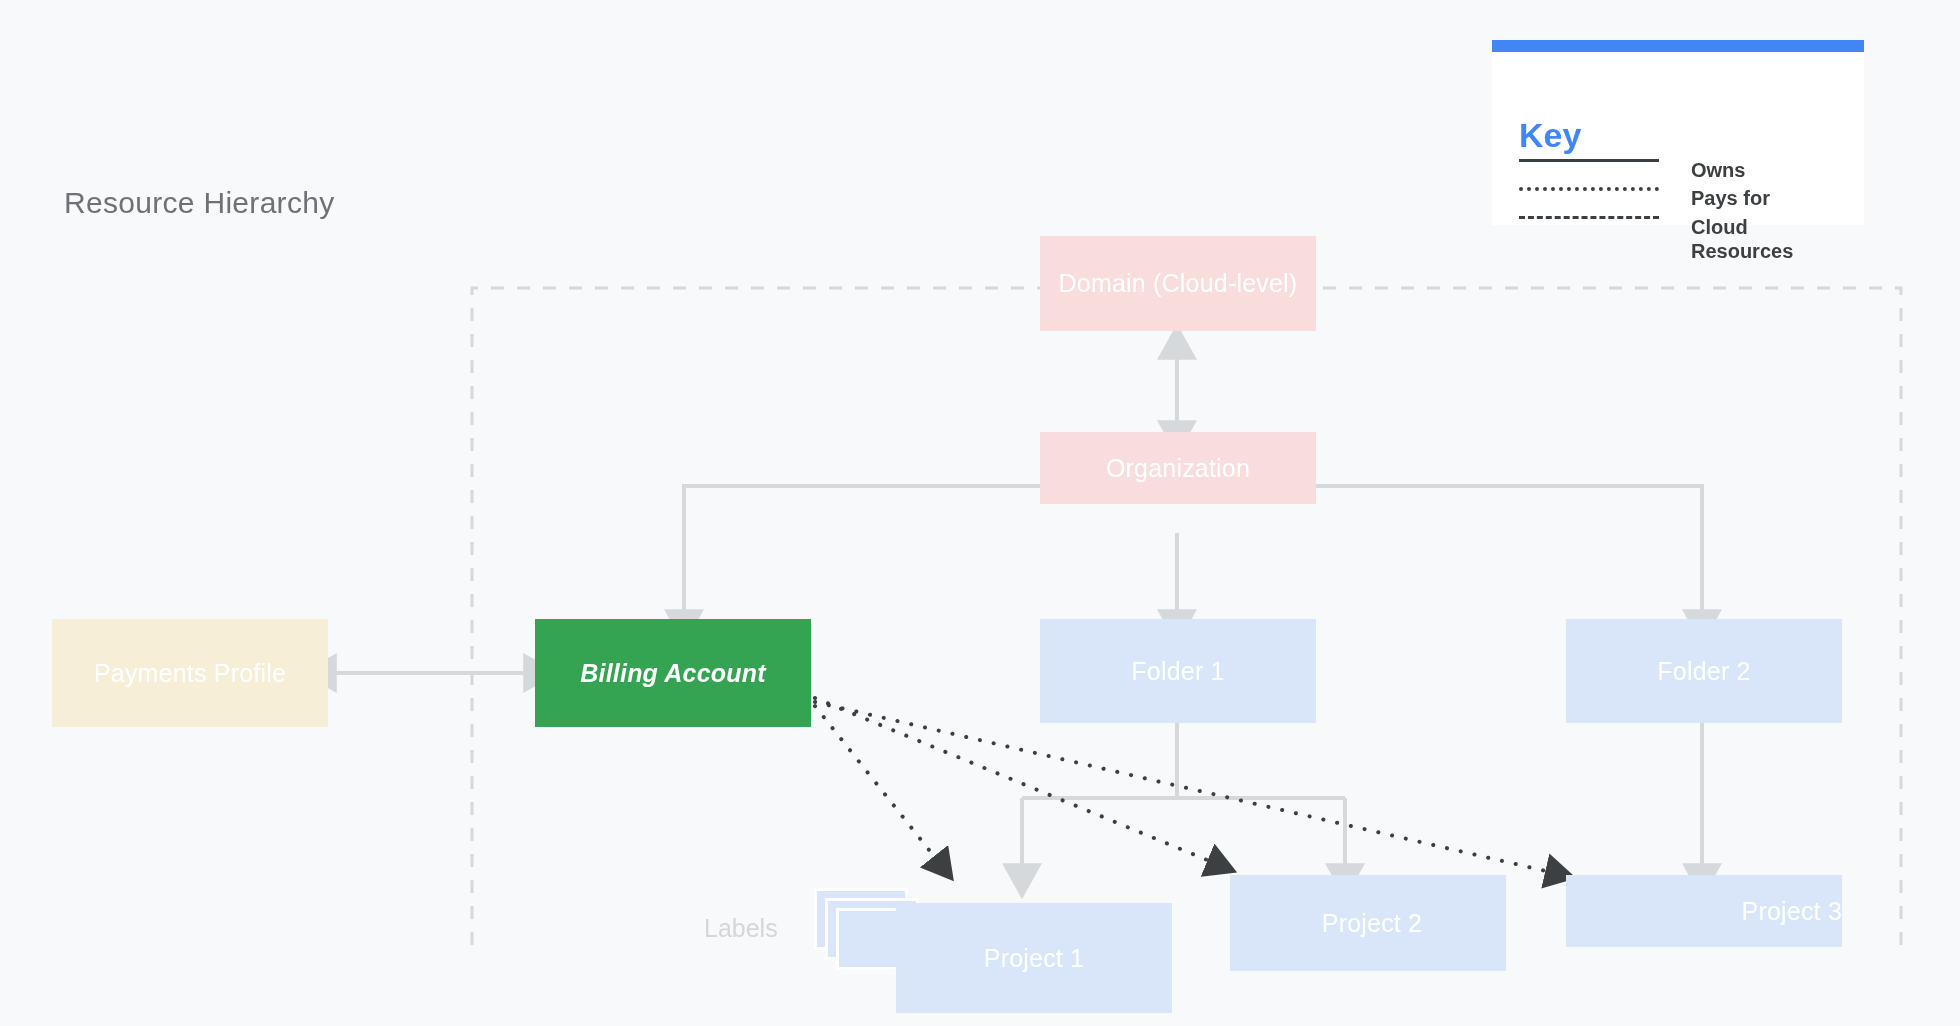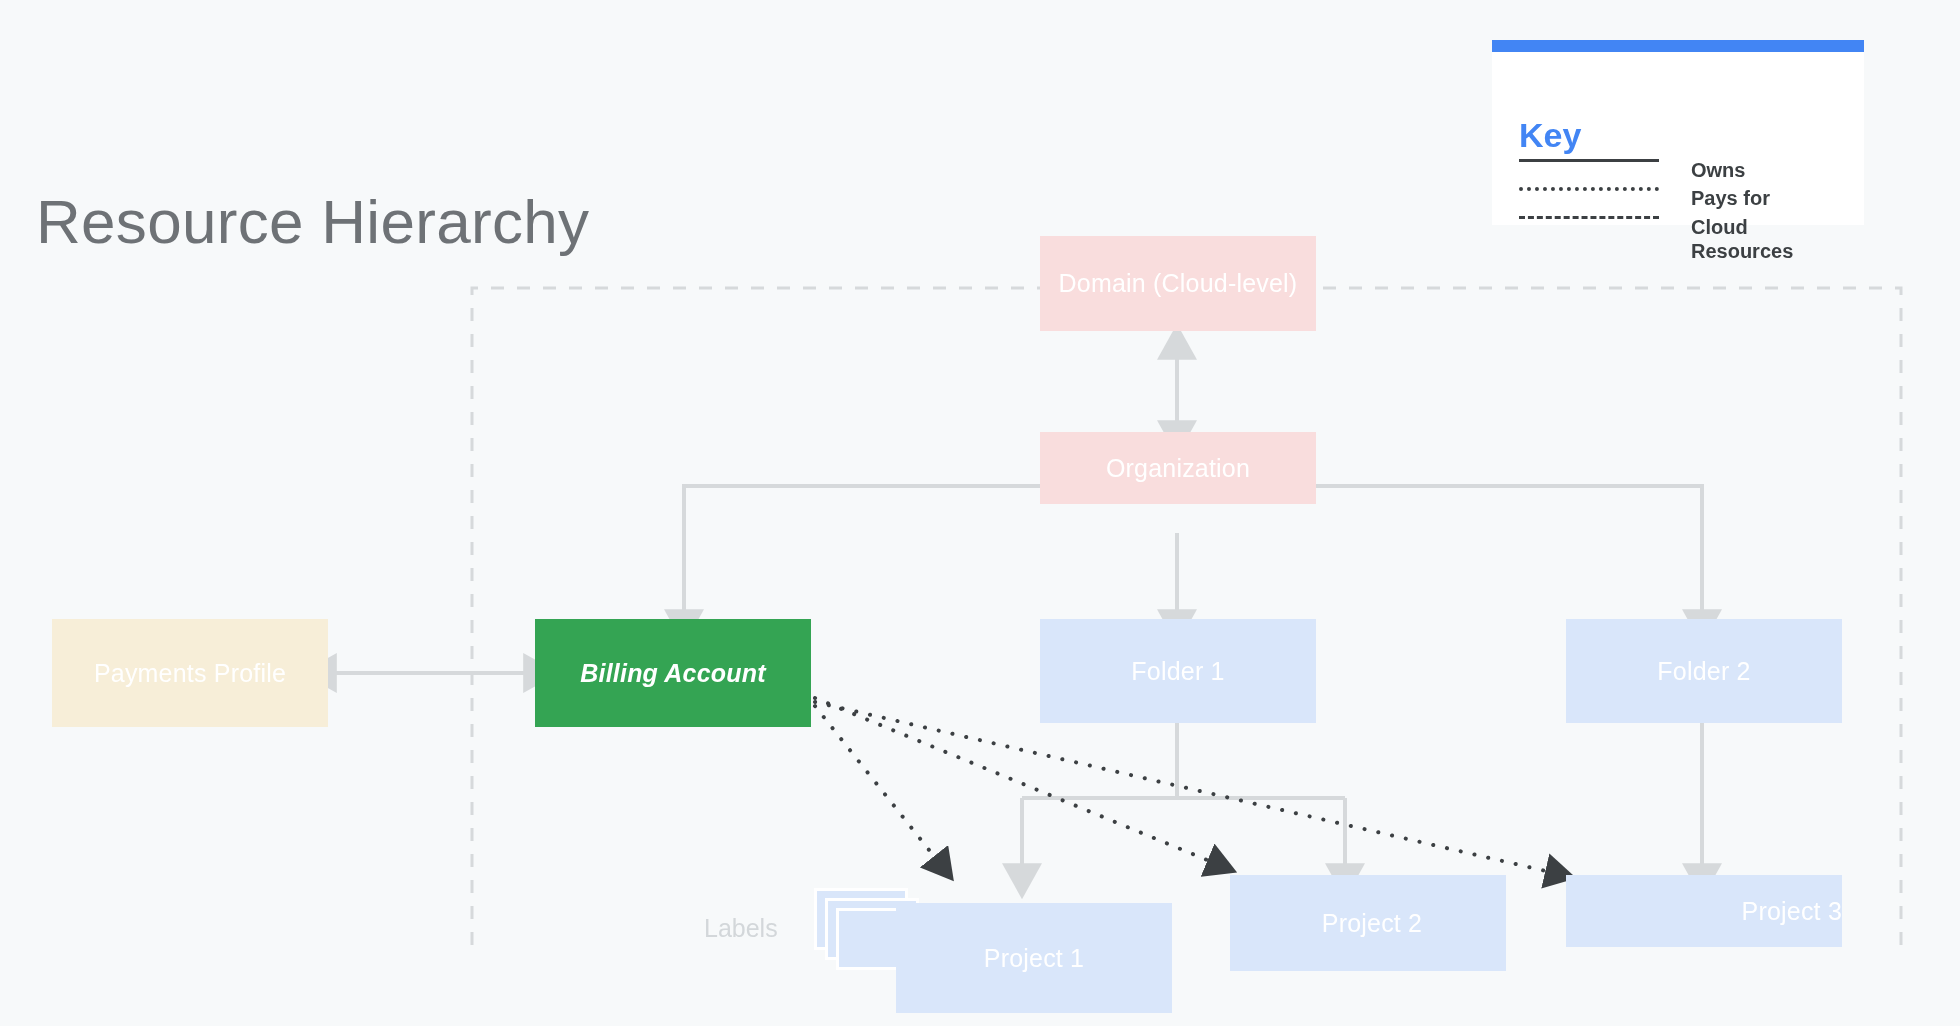--- a/index.html
+++ b/index.html
@@ -43,23 +43,23 @@
   }
   .node-label { pointer-events: none; }
 
   .node.pink      { background: #f9dddd; }
   .node.blue      { background: #d9e6fa; }
   .node.green     { background: #34a453; font-weight: bold; }
   .node.cream     { background: #f7eed8; }
 
   #page-title {
     position: absolute;
-    left: 36px;
+    left: 64px;
     top: 186px;
-    font-size: 62px;
+    font-size: 30px;
     color: #6e7276;
     letter-spacing: 0.3px;
     white-space: nowrap;
   }
 
   #labels-caption {
     position: absolute;
     left: 704px;
     top: 914px;
     font-size: 25px;

